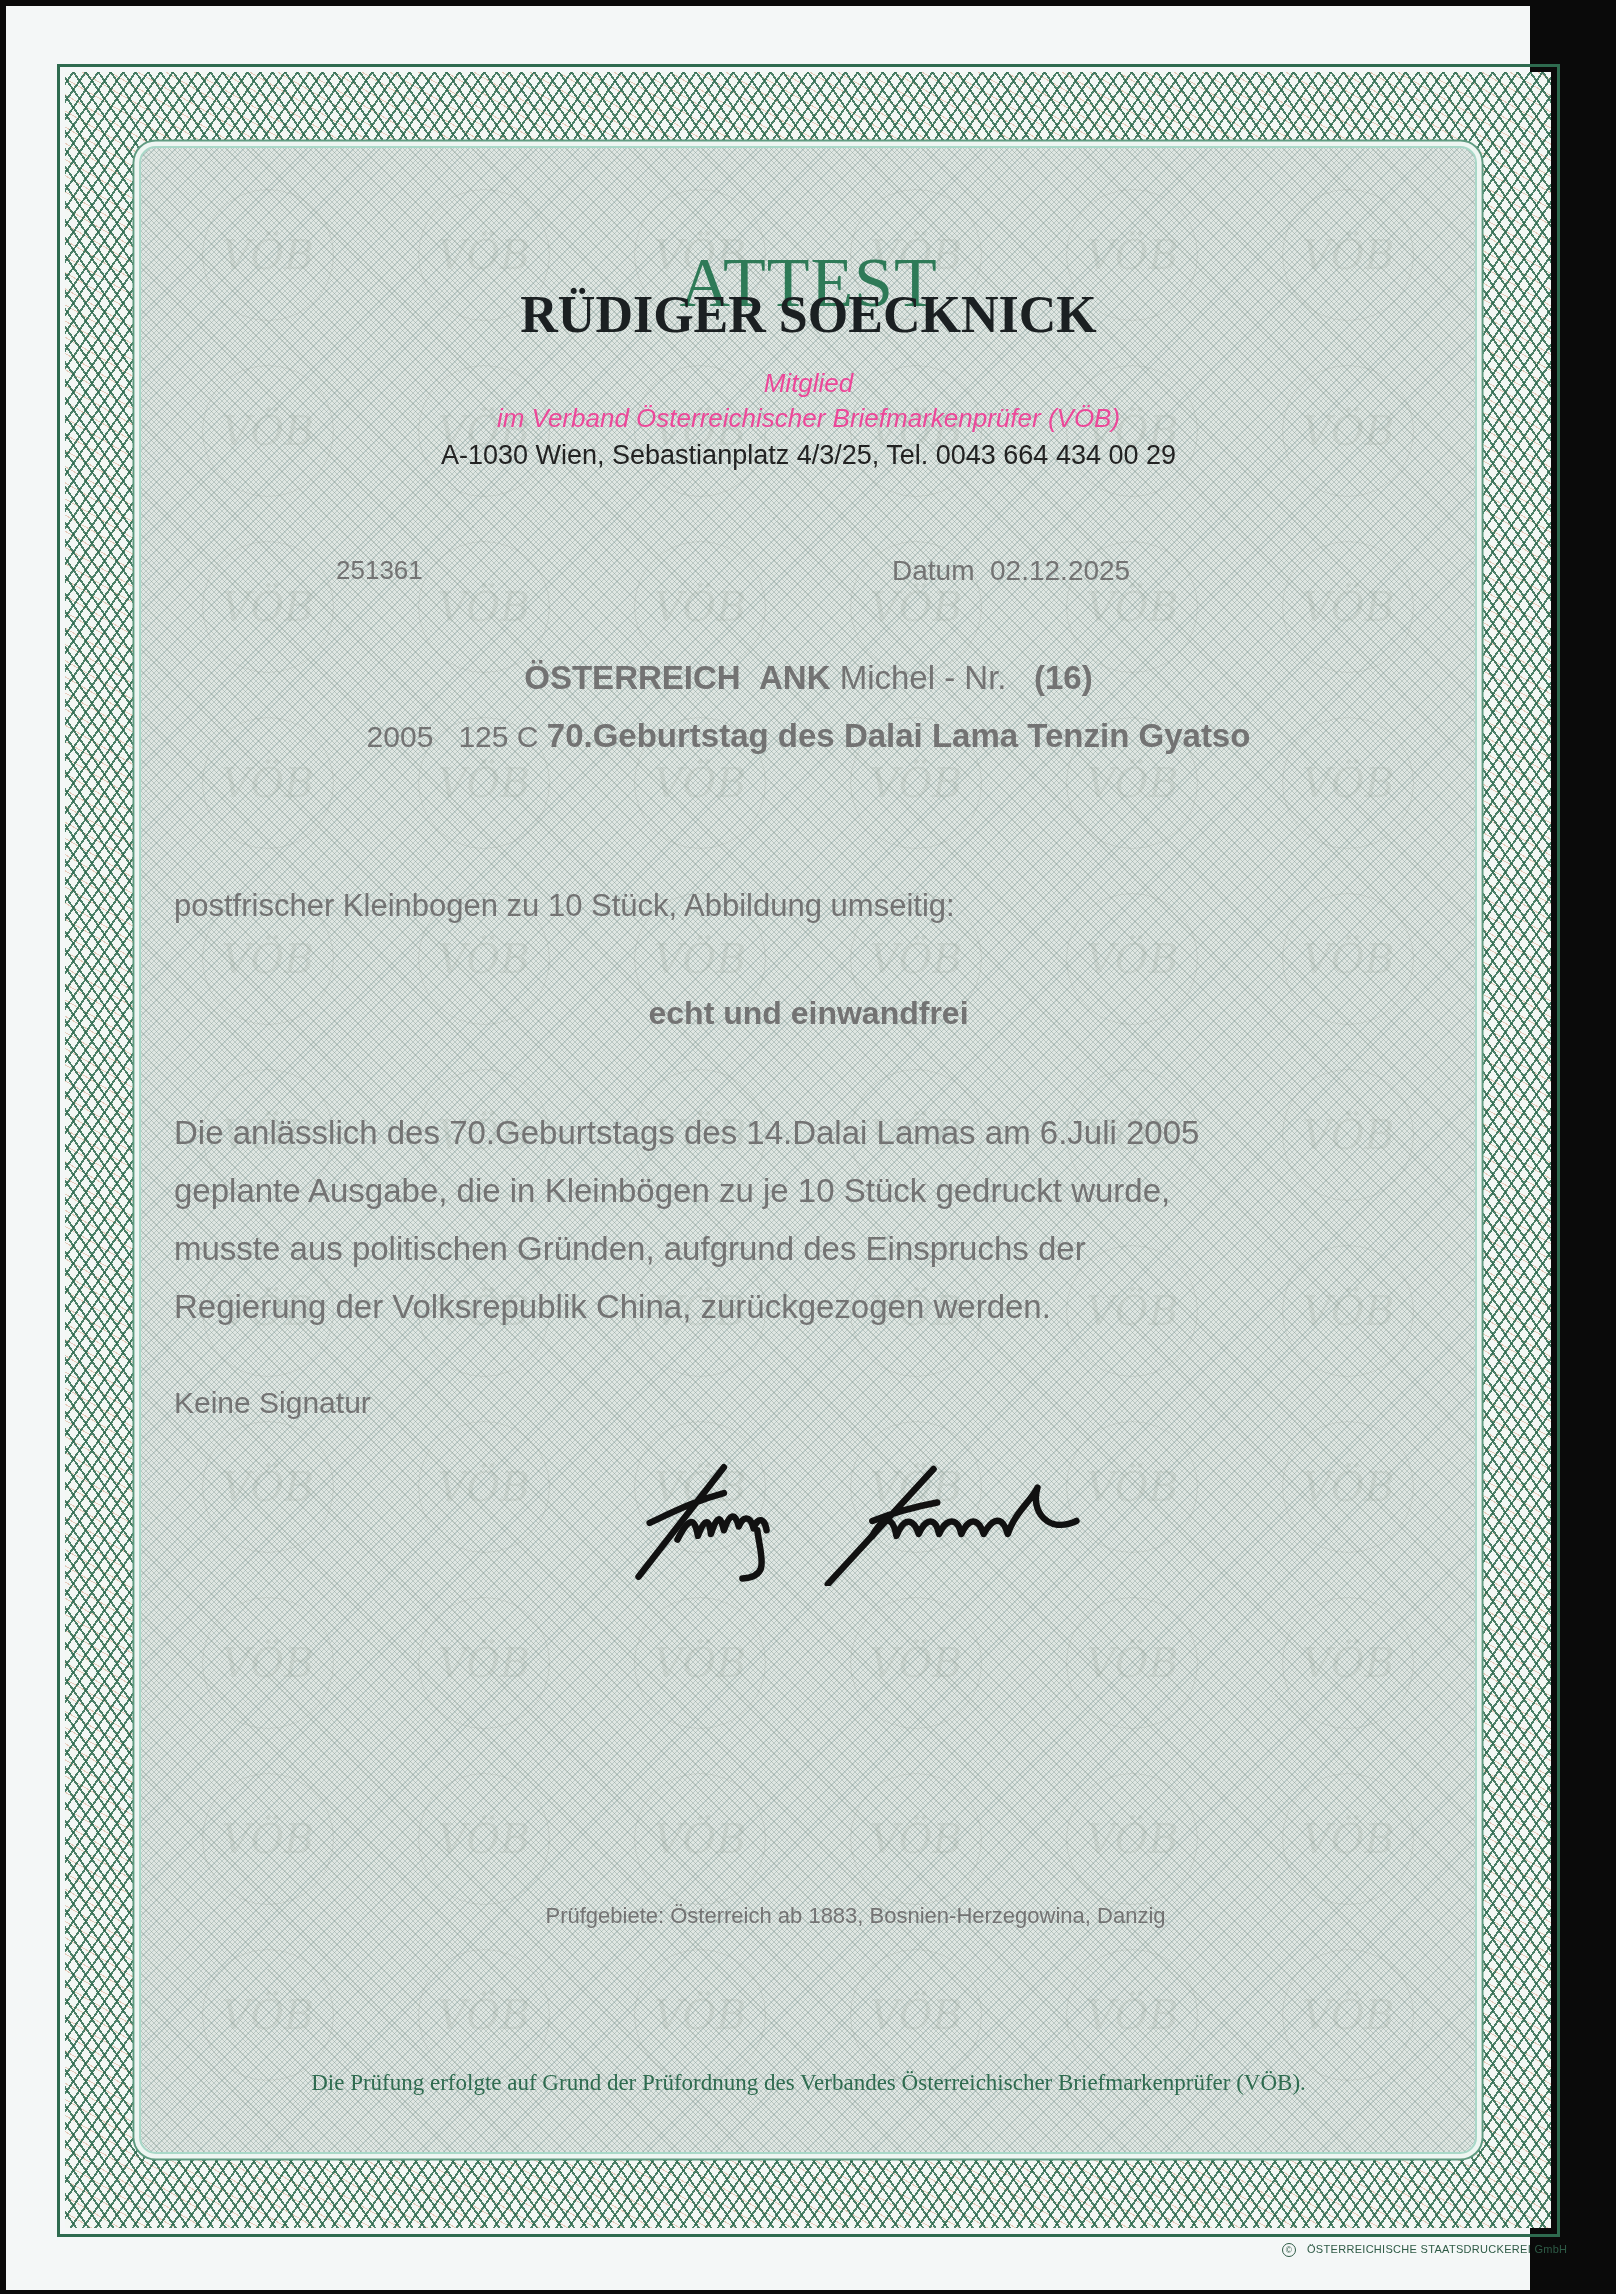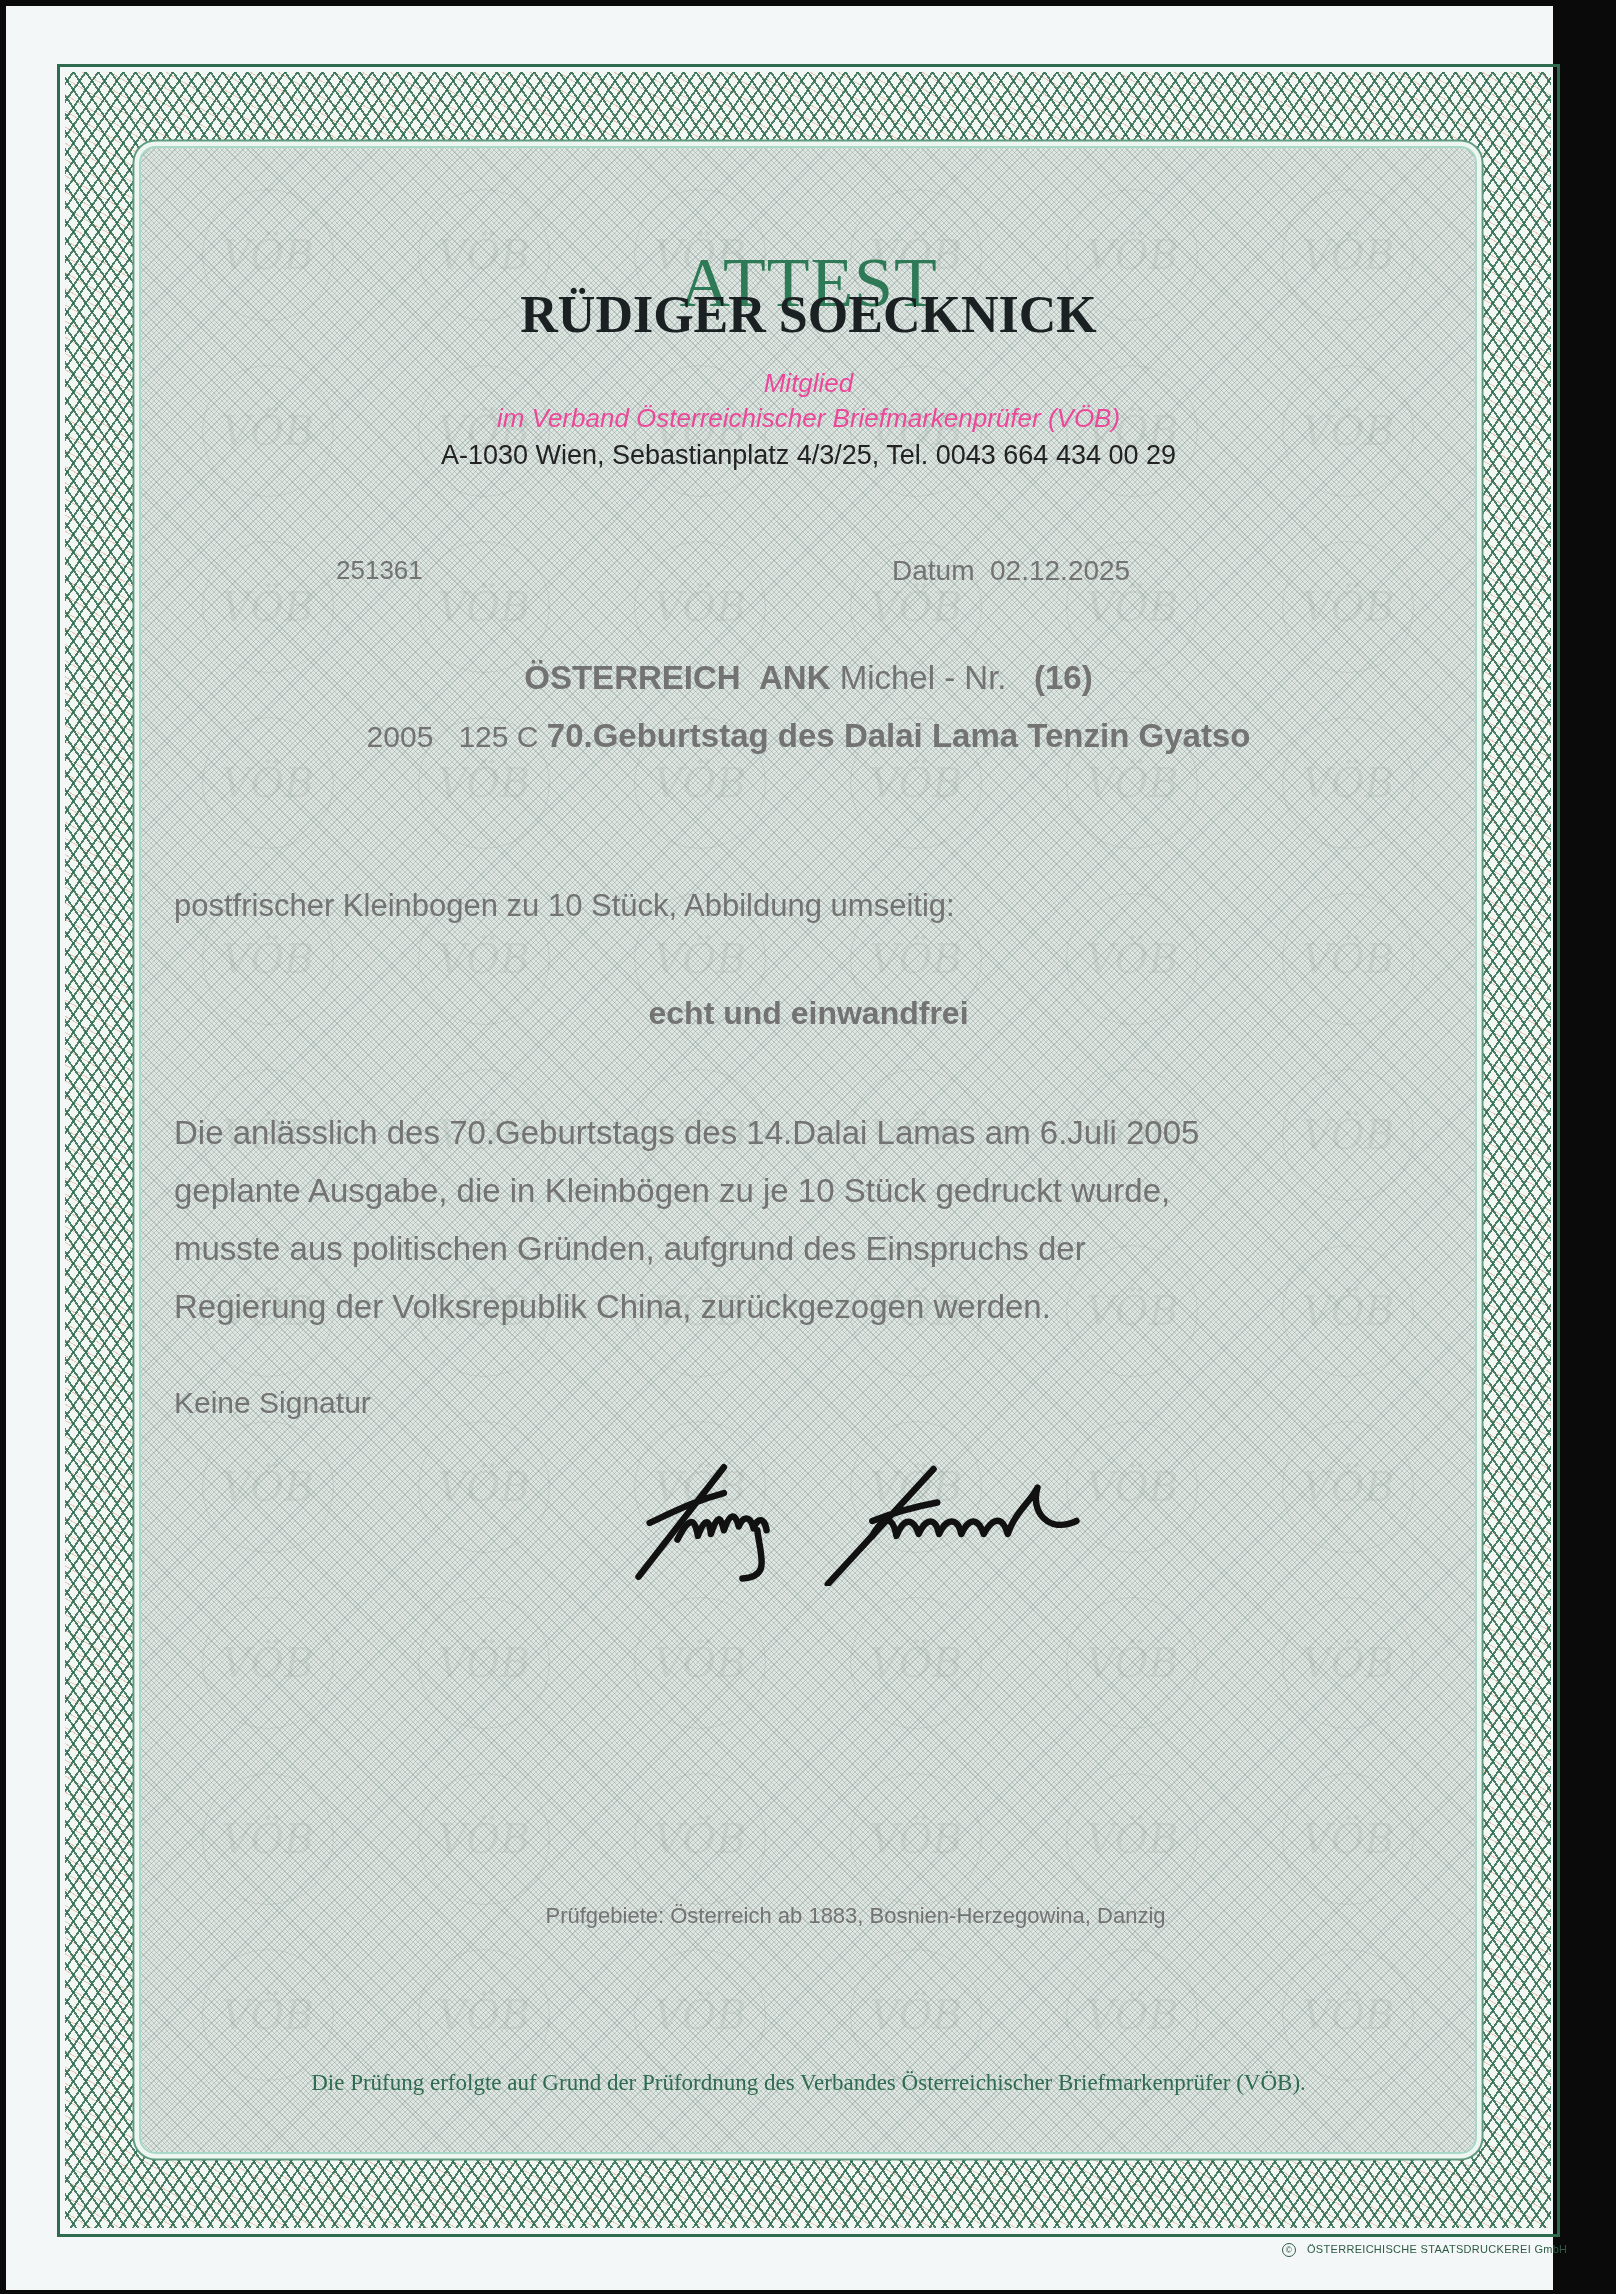--- a/index.html
+++ b/index.html
@@ -1,17 +1,17 @@
 <!DOCTYPE html>
 <html style="font-size:15px"><head>
 <meta charset="utf-8">
 <style>
   html,body{margin:0;padding:0;}
   body{width:1617px;height:2295px;background:#0a0a0a;position:relative;overflow:hidden;}
-  .sheet{position:absolute;left:5.6px;top:5.6px;width:1524px;height:2284px;background:#f4f7f7;padding-left:23px;}
+  .sheet{position:absolute;left:5.6px;top:5.6px;width:1524px;height:2284px;background:#f4f7f7;}
   .frame-outer{position:absolute;left:51px;top:58px;width:1503px;height:2173px;
     border:3.7px solid #2e6b4f;box-sizing:border-box;}
   .guilloche{position:absolute;left:5.6px;top:5.6px;right:5.6px;bottom:5.6px;
     background:
       repeating-linear-gradient(55deg, transparent 0 8.3px, rgba(46,107,79,.85) 8.3px 10.2px),
       repeating-linear-gradient(-55deg, transparent 0 8.3px, rgba(46,107,79,.85) 8.3px 10.2px),
       repeating-linear-gradient(30deg, transparent 0 13px, rgba(214,150,120,.45) 13px 14px),
       #f3f7f4;}
   .inner-field{position:absolute;left:74px;top:74px;right:74px;bottom:74px;
     border:2.8px solid #a9d8c8;border-radius:16.7px;

